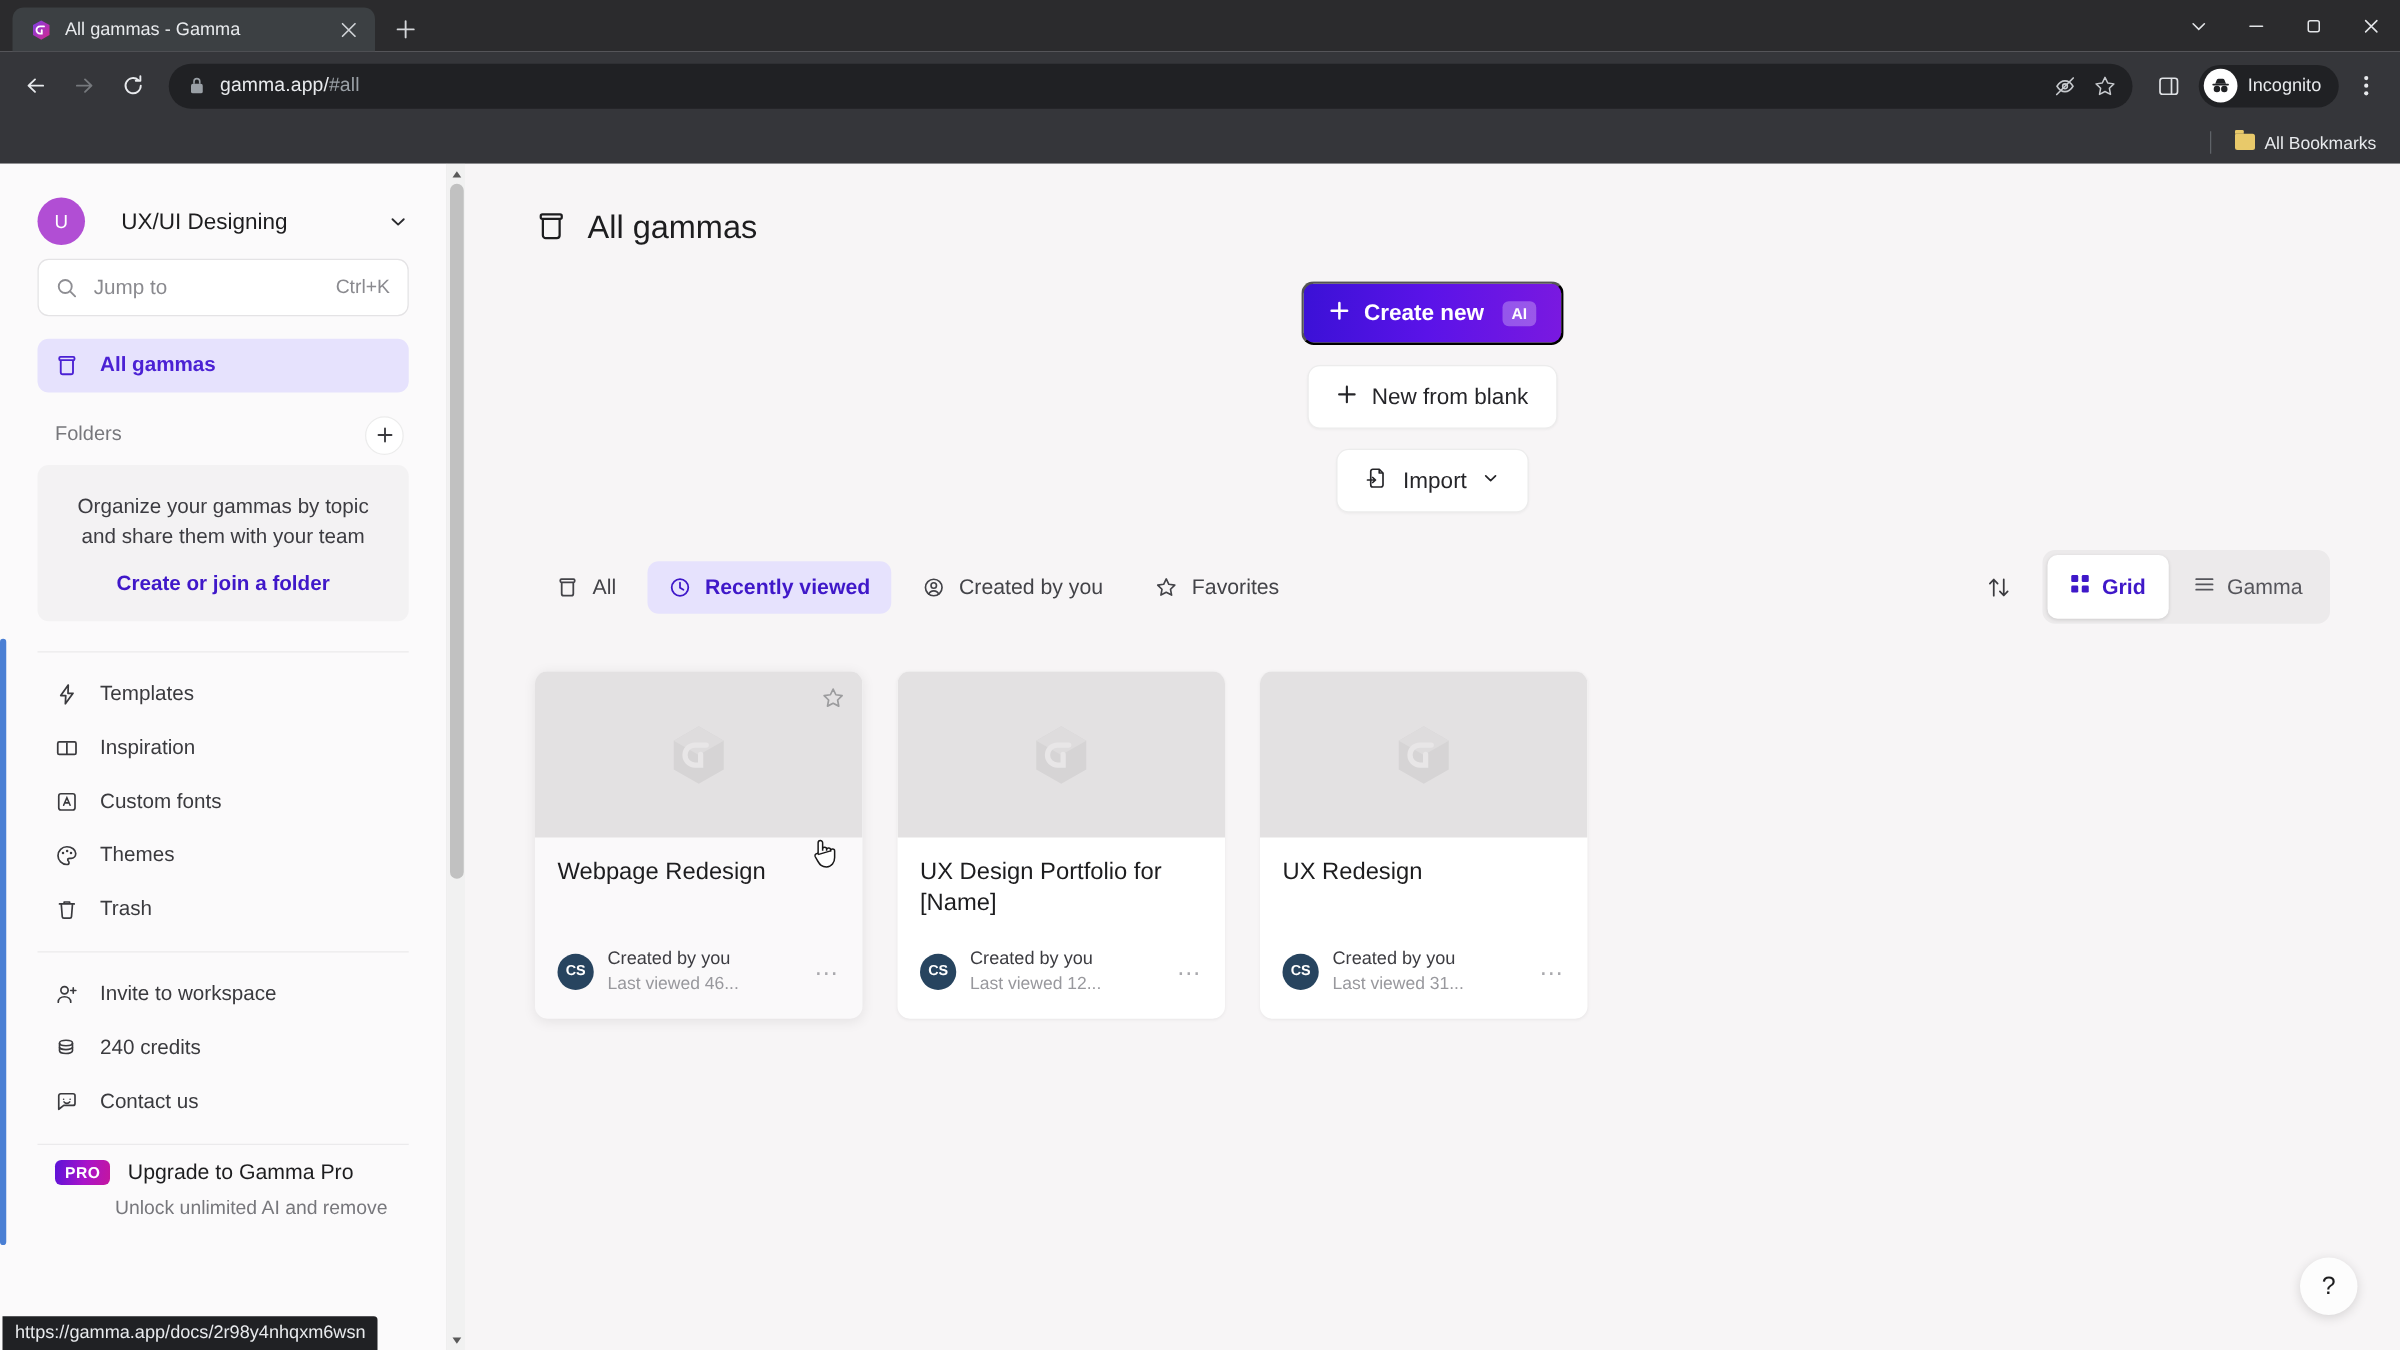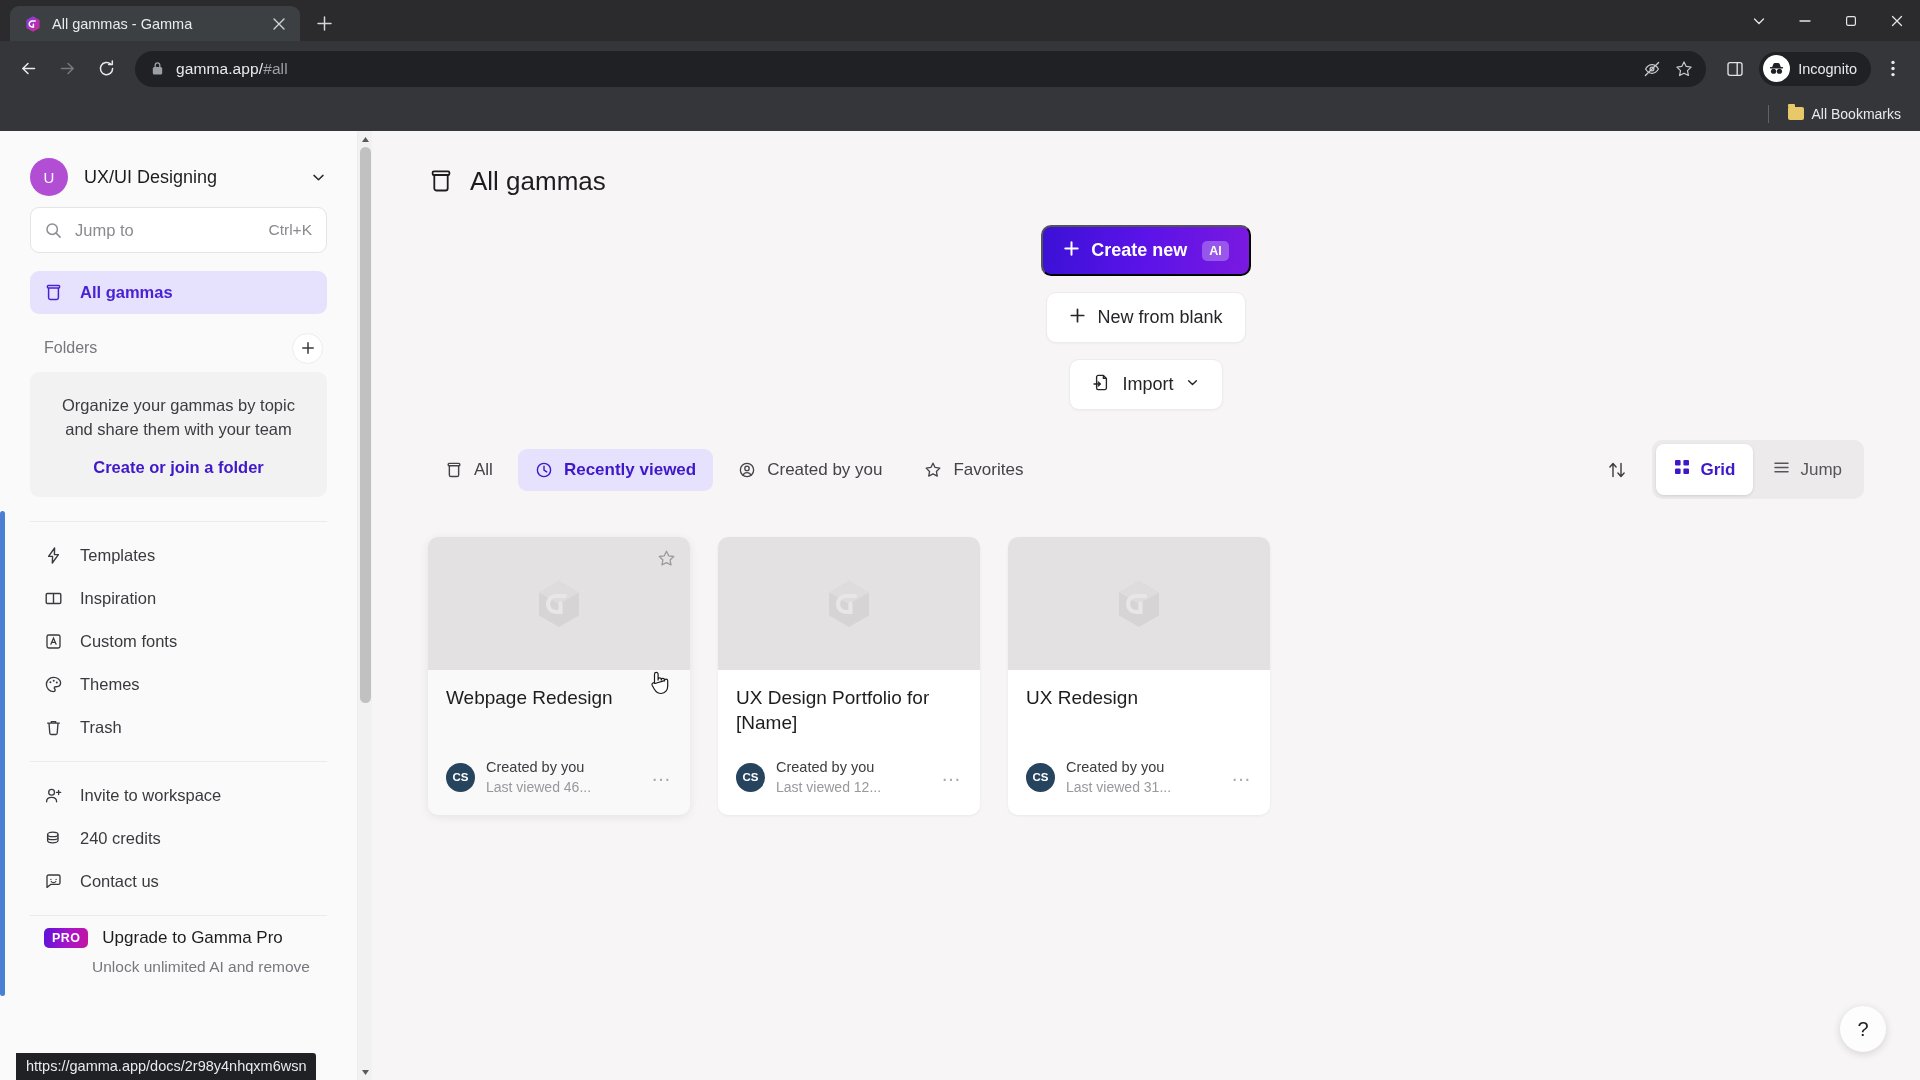--- a/index.html
+++ b/index.html
@@ -108,21 +108,21 @@
     border-right: 1px solid #ececec; padding: 0 30px;
   }
   .ws-header {
     display: flex; align-items: center; gap: 16px; height: 76px; padding-top: 16px;
   }
   .ws-avatar {
     width: 38px; height: 38px; flex: 0 0 38px; border-radius: 50%; background: #b14ed4;
     display: flex; align-items: center; justify-content: center;
     color: #fff; font-size: 15px; font-weight: 500;
   }
-  .ws-name { font-size: 18px; color: #1d1d1f; font-weight: 400; flex: 1; }
+  .ws-name { font-size: 18px; color: #1d1d1f; font-weight: 400; flex: 1; margin-left: 13px; }
   .ws-chev { color: #2a2a2e; display: flex; align-items: center; }
 
   .searchbox {
     height: 46px; border: 1px solid #e4e3e5; border-radius: 9px; background: #fff;
     display: flex; align-items: center; padding: 0 14px; gap: 13px; margin-bottom: 18px;
   }
   .search-icon { color: #8e8e93; display: flex; }
   .search-ph { flex: 1; color: #8a8a8f; font-size: 16.5px; }
   .search-kbd { color: #8a8a8f; font-size: 15.5px; }
 
@@ -272,21 +272,21 @@
   .cursor-hand { position: absolute; left: 648px; top: 538px; z-index: 30; }
 
   .help-fab {
     position: absolute; right: 34px; bottom: 28px; width: 46px; height: 46px;
     border-radius: 50%; background: #fdfdfd; box-shadow: 0 2px 9px rgba(0,0,0,.14);
     display: flex; align-items: center; justify-content: center;
     color: #1d1d1f; font-size: 20px;
   }
 
   .statusbar {
-    position: absolute; left: 16px; bottom: 0; background: #202124;
+    position: absolute; left: 2px; bottom: 0; background: #202124;
     color: #e8eaed; font-size: 14.5px; padding: 5px 10px 6px;
     border-top-right-radius: 3px; z-index: 40;
   }
 </style>
 </head>
 <body>
 
 <div class="browser">
 
   <div class="tabstrip">
@@ -679,21 +679,21 @@
                   </svg>
               </span>
               <span>Grid</span>
             </div>
             <div class="vt">
               <span>
                 <svg width="17" height="17" viewBox="0 0 17 17">
                     <path d="M2 4.3h13M2 8.5h13M2 12.7h13" stroke="currentColor" stroke-width="1.5" stroke-linecap="round"></path>
                   </svg>
               </span>
-              <span>Jump</span>
+              <span>Gamma</span>
             </div>
           </div>
         </div>
       </div>
 
       <div class="cards">
 
         <div class="card hovered">
           <div class="card-thumb">
             <svg width="58" height="58" viewBox="0 0 58 58">

